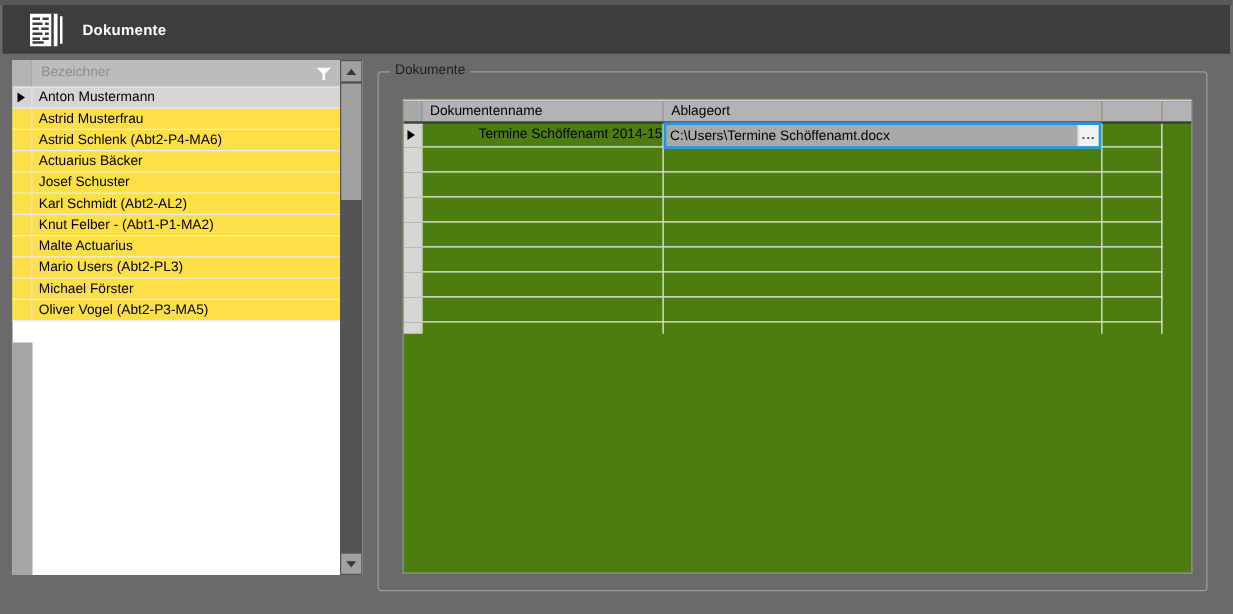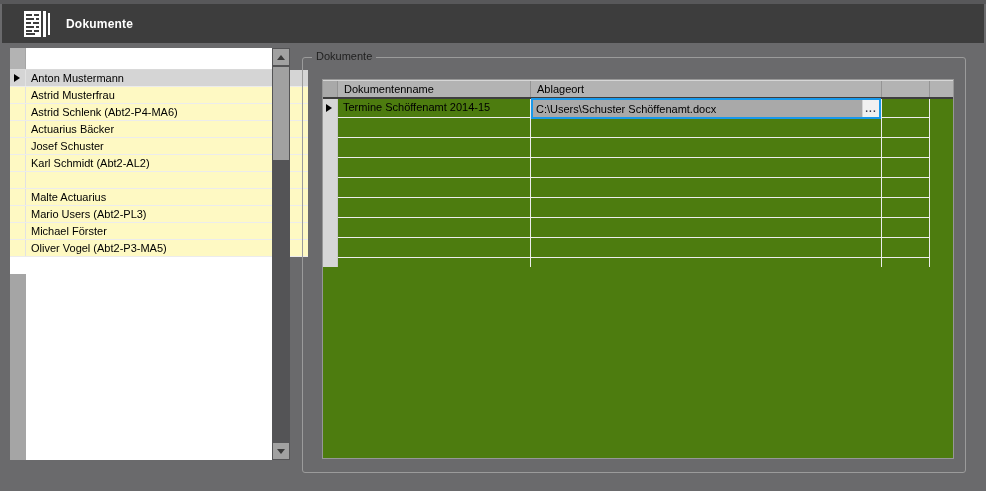--- a/index.html
+++ b/index.html
@@ -26,22 +26,22 @@
     position:absolute; left:10px; top:48px; width:280px; height:412px;
     background:#ffffff;
   }
   .list-header { position:absolute; left:0; top:0; width:262px; height:22px; display:flex; border-bottom:1px solid #d9d9d9; }
   .list-marker-head { width:16px; height:100%; background:#b3b3b3; border-right:1px solid #a5a5a5; }
   .list-header-cell {
     flex:1; background:#bcbcbc; color:#8f8f8f; line-height:21px; padding-left:7px;
     position:relative;
   }
   .funnel { position:absolute; right:7px; top:6px; }
-  .list-rows { position:absolute; left:0; top:22px; width:298px; }
-  .list-row { display:flex; height:17px; border-bottom:1px solid #ececec; background:#fef9c3; }
+  .list-rows { position:absolute; left:0; top:22px; width:262px; }
+  .list-row { display:flex; height:17px; border-bottom:1px solid #ececec; background:#fde047; }
   .list-row .marker { width:16px; border-right:1px solid #e2e2e2; position:relative; }
   .list-row .list-label { flex:1; padding-left:5px; line-height:16px; white-space:nowrap; overflow:hidden; }
   .list-row.selected { background:#d5d5d5; }
   .tri-right {
     position:absolute; left:4px; top:4px; width:0; height:0;
     border-left:6px solid #000; border-top:4px solid transparent; border-bottom:4px solid transparent;
   }
   .list-filler-marker { position:absolute; left:0; top:226px; bottom:0; width:16px; background:#a5a5a5; }
   
   .scrollbar { position:absolute; right:0; top:0; width:18px; height:412px; background:#545456; }
@@ -69,21 +69,21 @@
   .gh-cell { background:#b3b3b3; border-right:1px solid #949494; line-height:16px; padding-left:6px; white-space:nowrap; overflow:hidden; }
   .gh-marker { width:15px; background:#a9a9a9; padding:0; }
   .gh-c1 { width:193px; }
   .gh-c2 { width:351px; }
   .gh-c3 { width:48px; }
   .gh-fill { flex:1; border-right:none; }
   .grid-row { display:flex; height:20px; }
   .grid-row.data { height:19px; }
   .grid-row.partial { height:9px; }
   .g-marker { width:15px; background:#d6d6d6; border-right:1px solid #c9c9c9; position:relative; }
-  .g-c1 { width:193px; border-right:1px solid #ededed; border-bottom:1px solid #ededed; padding-left:5px; line-height:17px; white-space:nowrap; overflow:hidden; }
+  .g-c1 { width:193px; border-right:1px solid #ededed; border-bottom:1px solid #ededed; padding-left:5px; line-height:17px; white-space:nowrap; overflow:hidden;text-align:right; }
   .g-c2 { width:351px; border-right:1px solid #ededed; border-bottom:1px solid #ededed; position:relative; }
   .g-c3 { width:48px; border-right:1px solid #ededed; border-bottom:1px solid #ededed; }
   .g-fill { flex:1; }
   .grid-row.partial .g-c1, .grid-row.partial .g-c2, .grid-row.partial .g-c3 { border-bottom:none; }
   
   .cell-editor {
     position:absolute; left:0; top:-1px; right:0; bottom:-2px;
     border:2px solid #1898ea; background:#a9a9a9;
     display:flex; align-items:center; padding-left:3px;
     white-space:nowrap; overflow:hidden; z-index:2;
@@ -119,20 +119,26 @@
     </g>
     <rect x="21" y="3" width="3" height="26" fill="#ffffff"></rect>
     <rect x="26" y="5" width="2" height="22" fill="#ffffff"></rect>
   </svg>
   <span class="title">Dokumente</span>
 </div>
 
 <div class="list">
   <div class="list-header">
     <div class="list-marker-head"></div>
+    <div class="list-header-cell">
+      <span>Bezeichner</span>
+      <svg class="funnel" width="12" height="10" viewBox="0 0 12 10">
+        <polygon points="0,0 12,0 7,5 7,10 5,10 5,5" fill="#ffffff"></polygon>
+      </svg>
+    </div>
   </div>
   <div class="list-rows">
   <div class="list-row selected">
     <div class="marker">
           <div class="tri-right"></div>
         </div>
     <div class="list-label">Anton Mustermann</div>
   </div>
 
   <div class="list-row">
@@ -156,20 +162,21 @@
     <div class="list-label">Josef Schuster</div>
   </div>
 
   <div class="list-row">
     <div class="marker"></div>
     <div class="list-label">Karl Schmidt (Abt2-AL2)</div>
   </div>
 
   <div class="list-row">
     <div class="marker"></div>
+    <div class="list-label">Knut Felber - (Abt1-P1-MA2)</div>
   </div>
 
   <div class="list-row">
     <div class="marker"></div>
     <div class="list-label">Malte Actuarius</div>
   </div>
 
   <div class="list-row">
     <div class="marker"></div>
     <div class="list-label">Mario Users (Abt2-PL3)</div>
@@ -209,21 +216,21 @@
       <div class="gh-cell gh-fill"></div>
     </div>
 
     <div class="grid-row data">
       <div class="g-marker">
         <div class="tri-right" style="left:3px; top:5px;"></div>
       </div>
       <div class="g-c1">Termine Schöffenamt 2014-15</div>
       <div class="g-c2">
         <div class="cell-editor">
-          <span>C:\Users\Schuster Schöffenamt.docx</span>
+          <span>C:\Users\Termine Schöffenamt.docx</span>
           <div class="browse-btn">...</div>
         </div>
       </div>
       <div class="g-c3"></div>
       <div class="g-fill"></div>
     </div>
 
     <div>
   <div class="grid-row">
     <div class="g-marker"></div>

